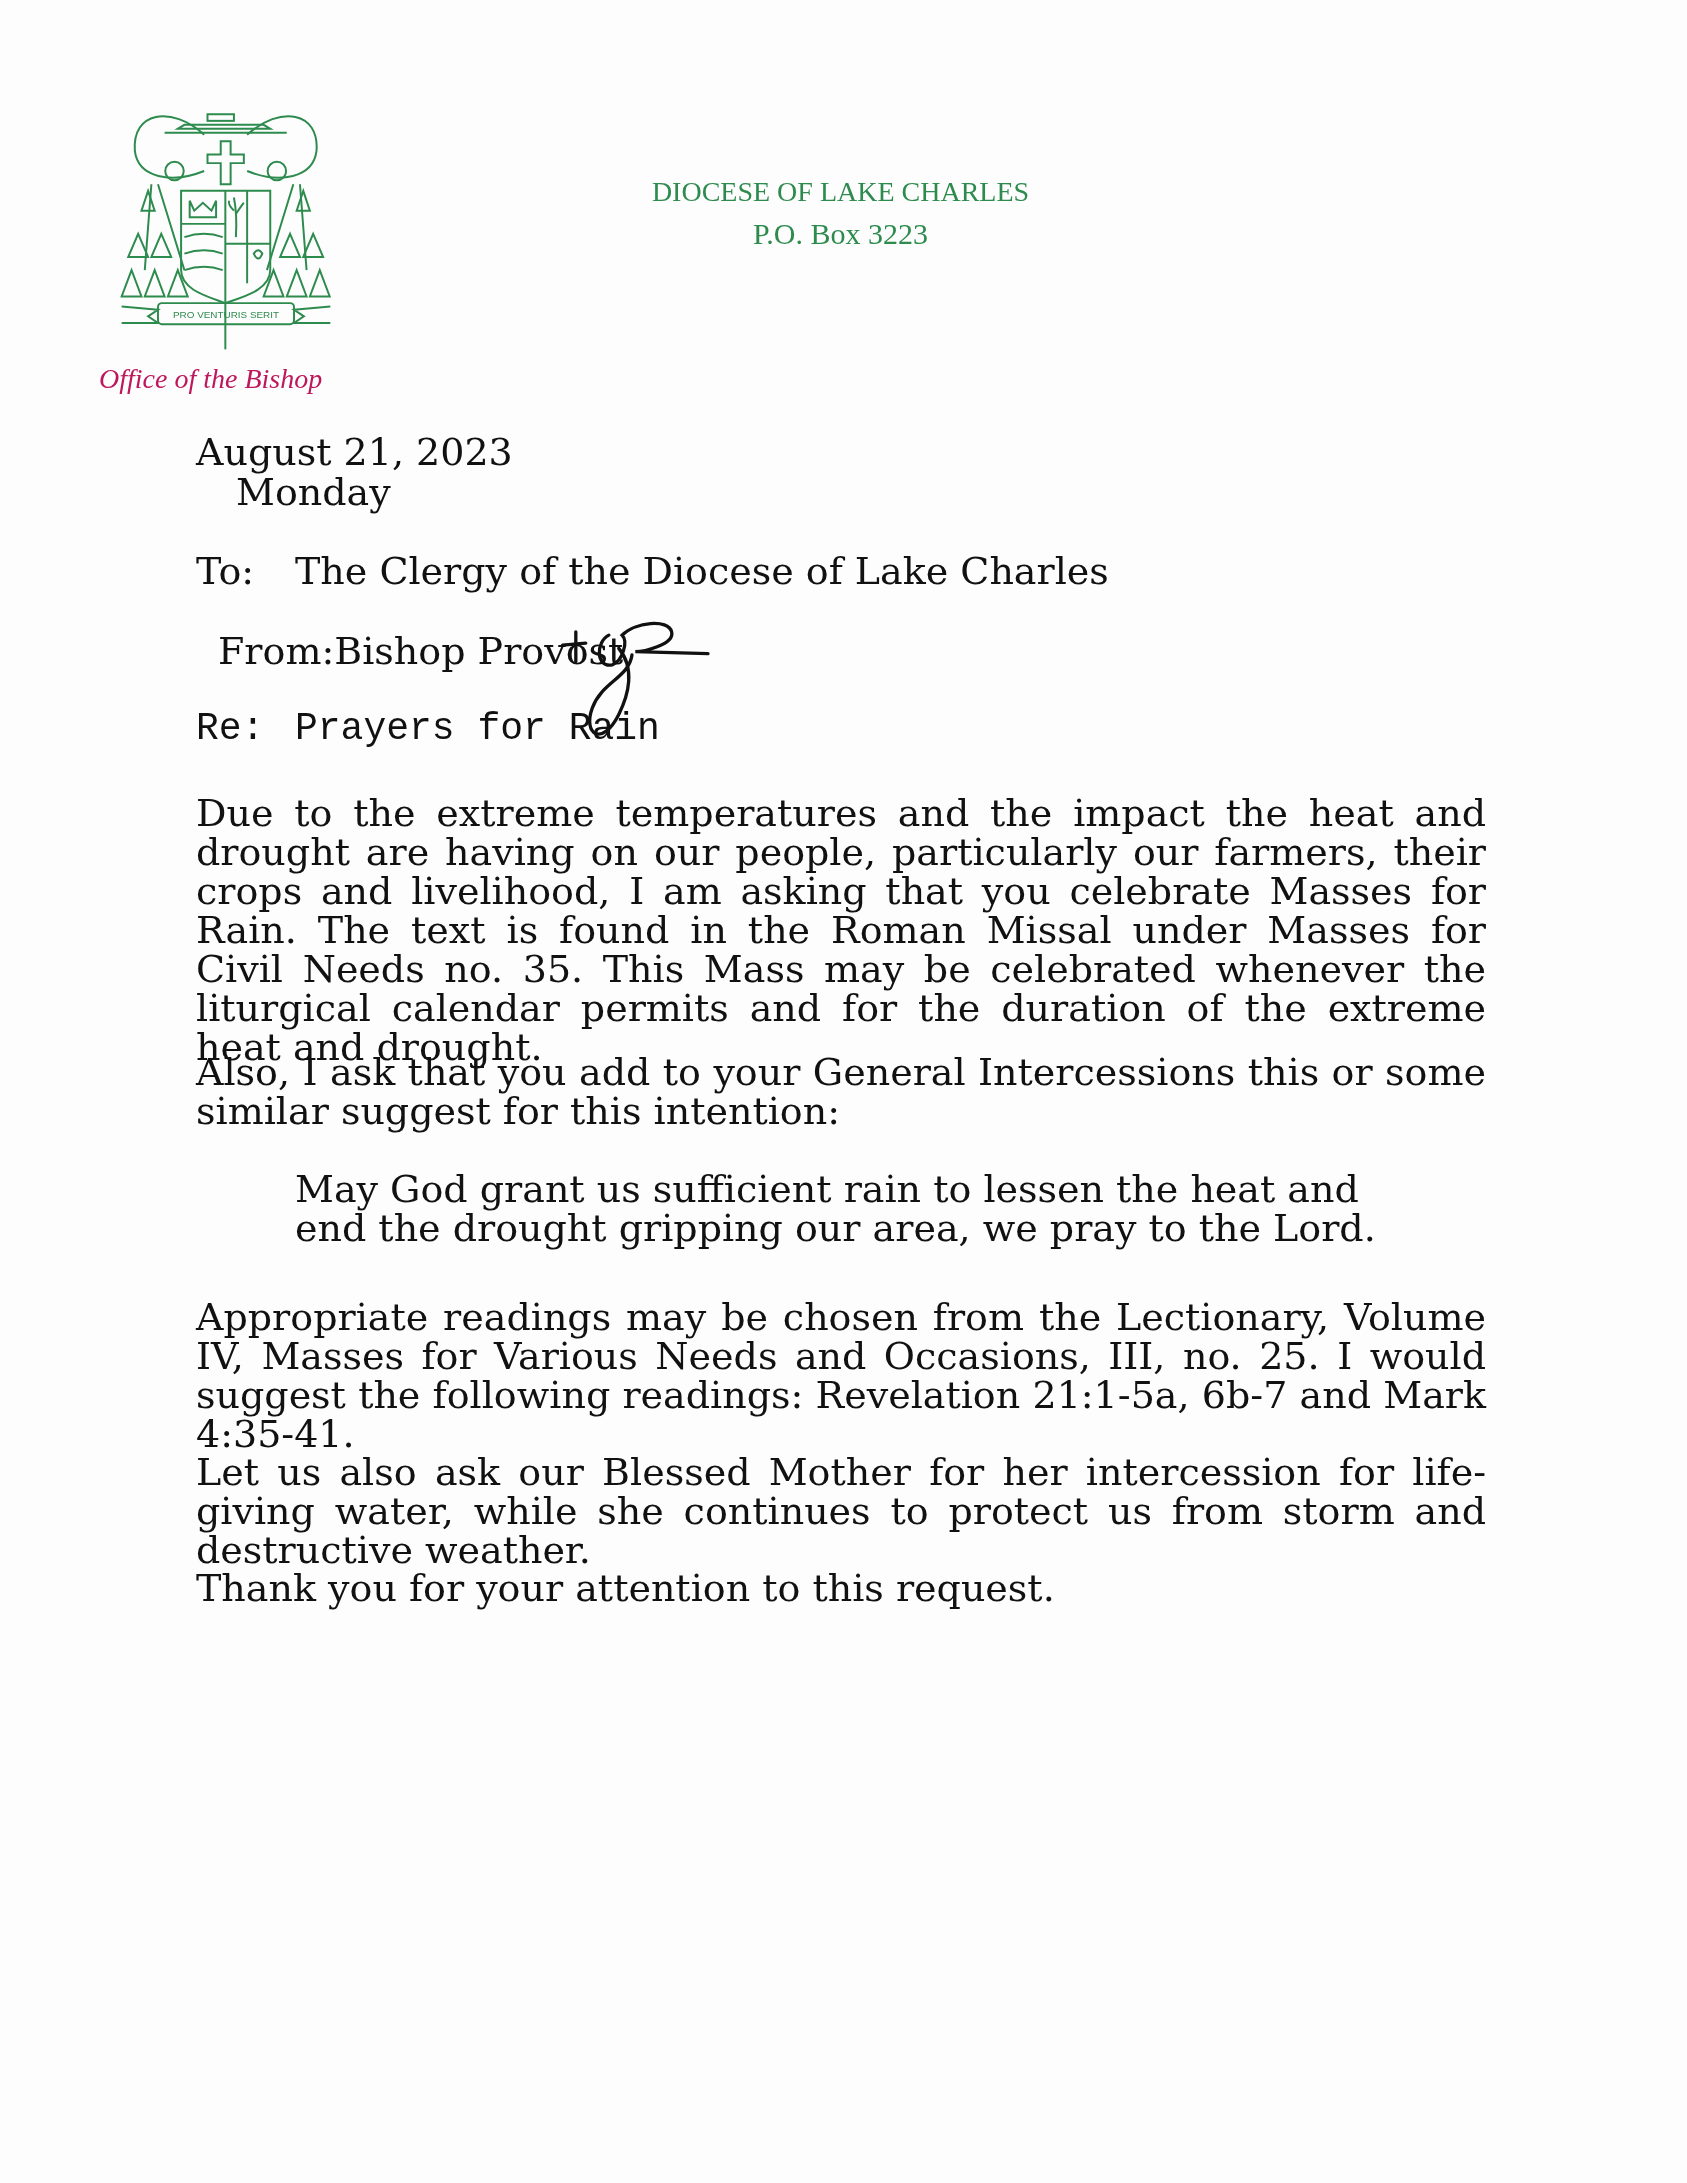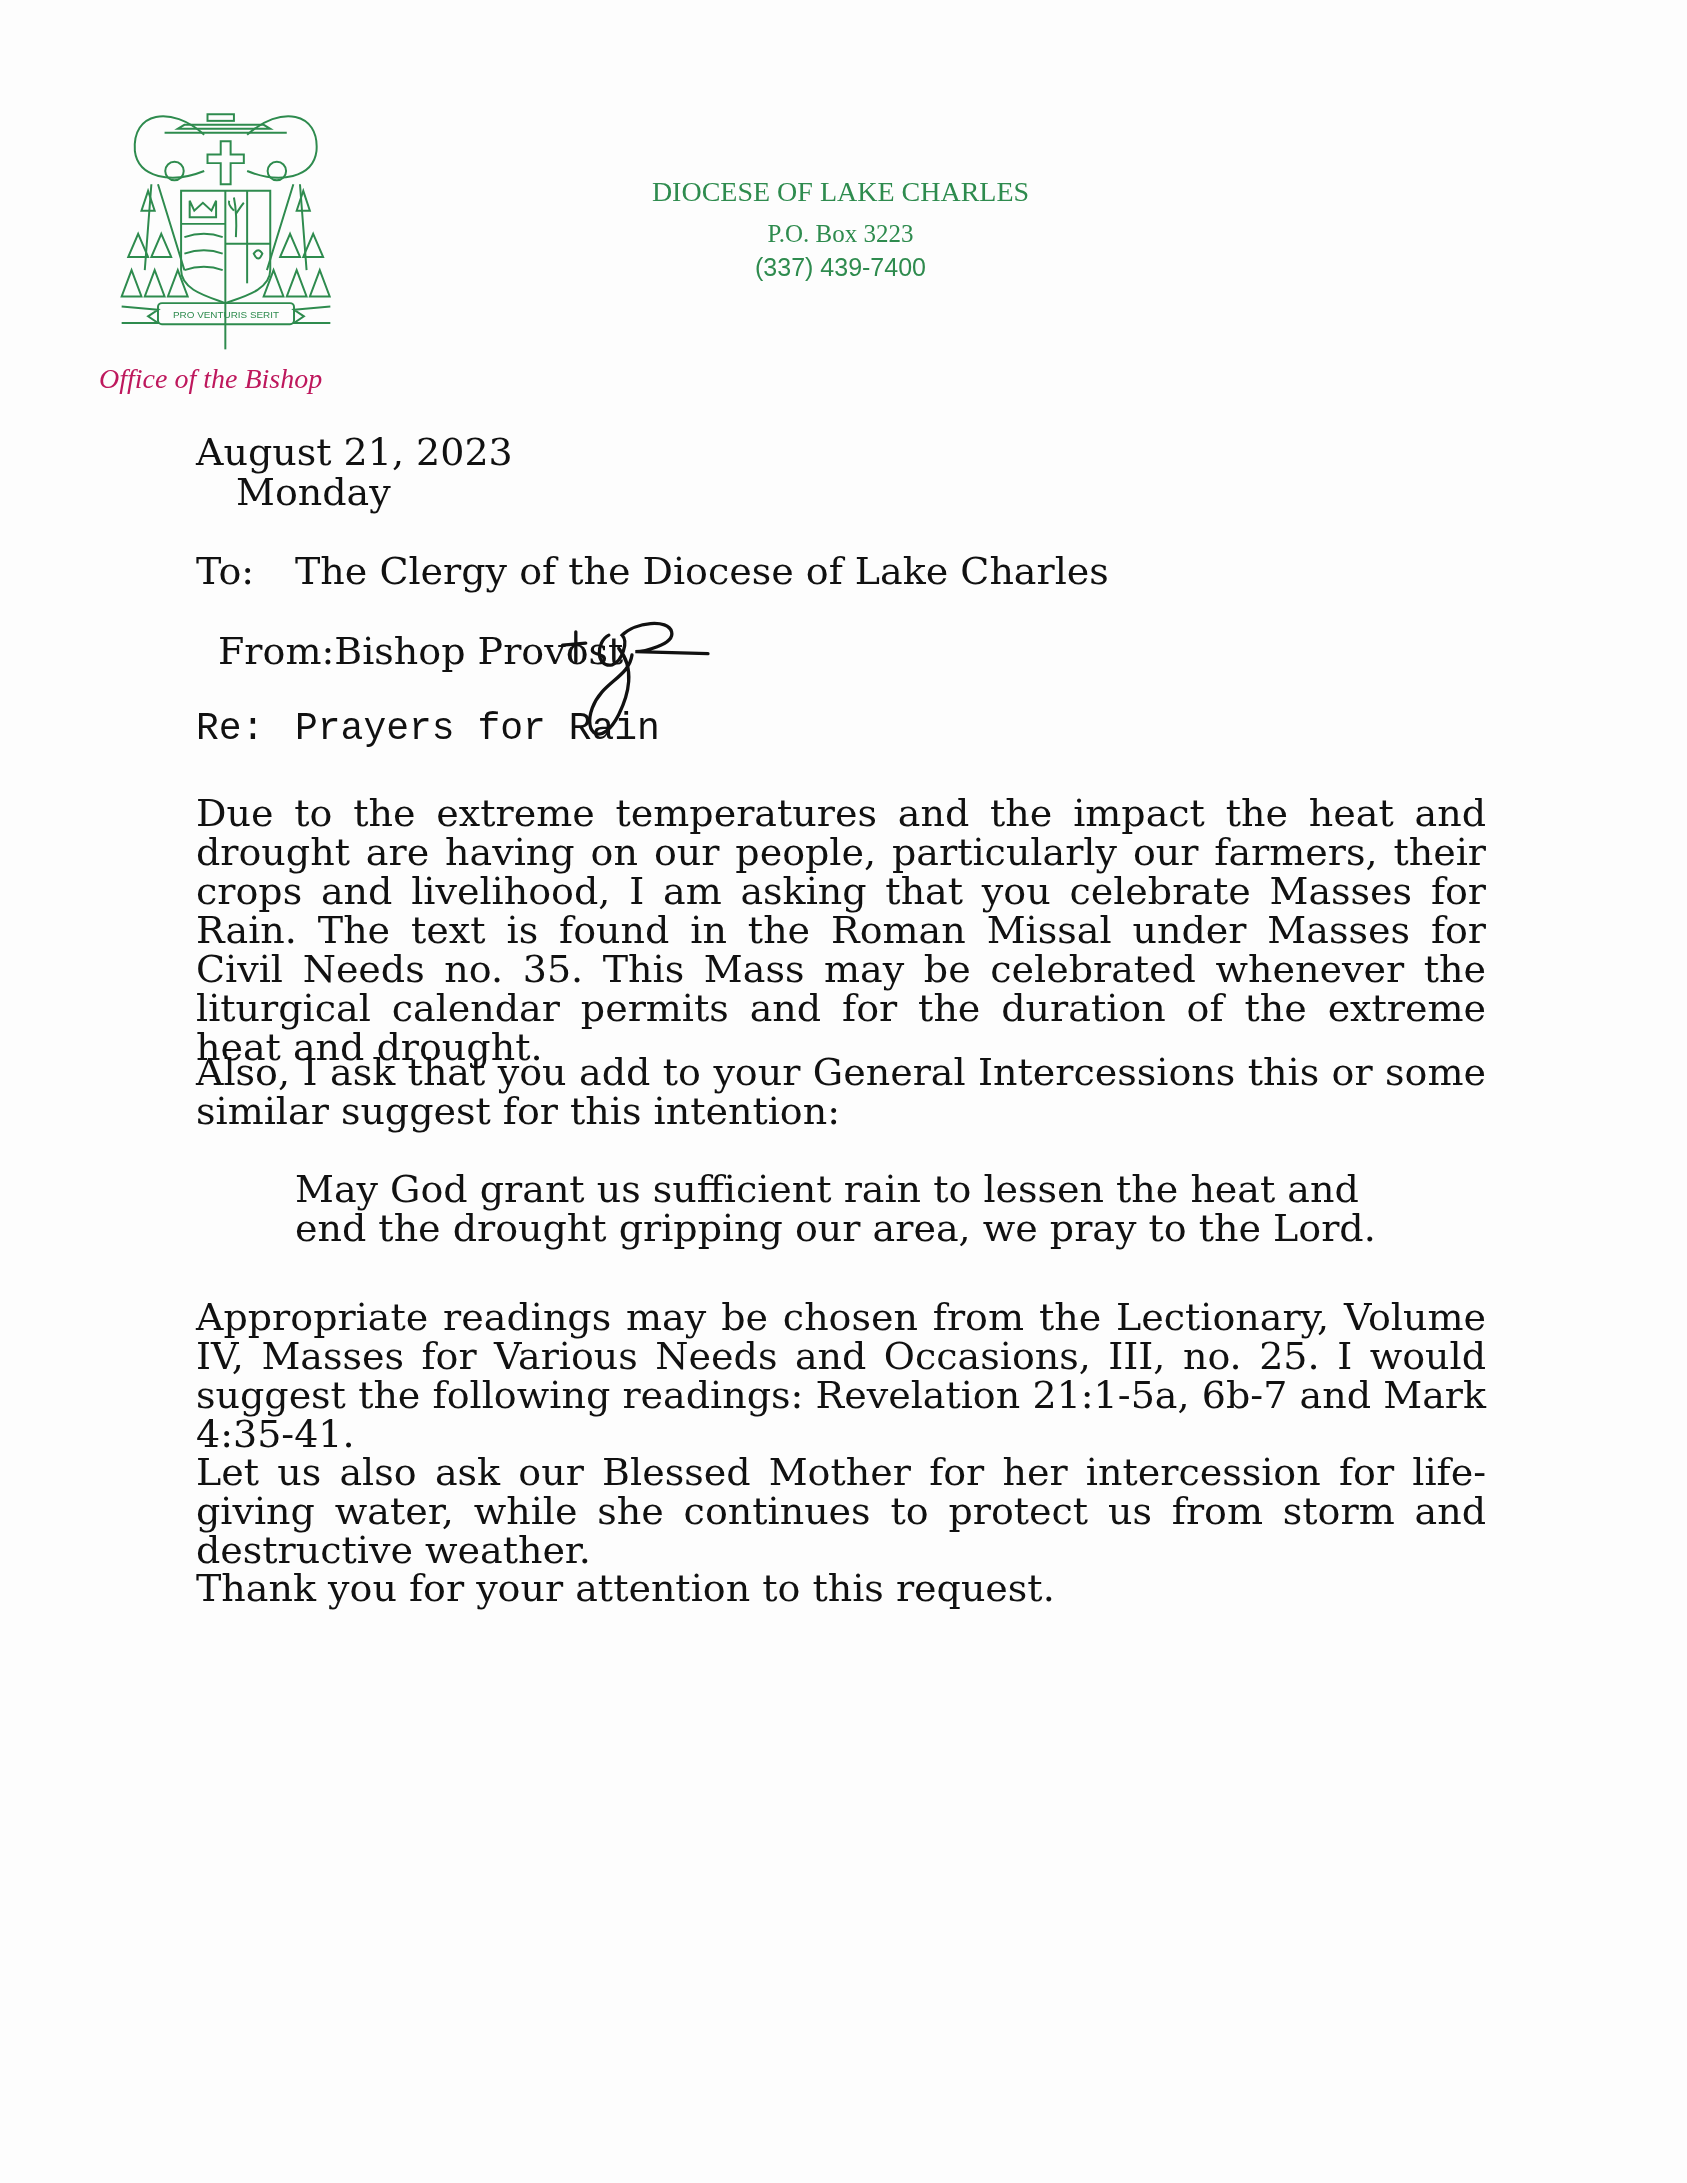--- a/index.html
+++ b/index.html
@@ -4,21 +4,21 @@
   <style>
     html, body { margin: 0; padding: 0; background: #fdfdfd; }
     body { width: 1687px; height: 2183px; position: relative; overflow: hidden;
            font-family: "DejaVu Serif", "Liberation Serif", serif; color: #111; }
     #crest { position: absolute; left: 118px; top: 105px; width: 212px; width: 216px; height: 247px; }
     #office { position: absolute; left: 99px; top: 363px; font-family: "Liberation Serif", serif;
               font-style: italic; font-size: 28px; color: #be185d; }
     #lh { position: absolute; left: 523px; top: 167px; width: 635px; text-align: center; color: #2e8b4e;
           font-family: "Liberation Serif", serif; }
     #lh .org { font-weight: normal; font-size: 28px; letter-spacing: 0px; line-height: 50px; }
-    #lh .line { font-size: 25px; line-height: 33px; }
+    #lh .line { font-size: 30px; line-height: 33px; }
     #lh .phone { font-family: "Liberation Sans", sans-serif; font-size: 25px; line-height: 34px; }
     .txt { position: absolute; left: 196px; font-size: 38px; line-height: 39px; width: 1290px; }
     .lbl { display: inline-block; width: 99px; }
     .just { text-align: justify; text-align-last: left; }
     .indent { left: 295px; width: 1092px; }
     #sig { position: absolute; left: 556px; top: 615px; width: 185px; height: 146px; }
   </style>
 </head>
 <body>
 
@@ -54,21 +54,20 @@
   <rect x="60" y="300" width="206" height="32" rx="6"></rect>
   <line x1="162" y1="300" x2="162" y2="370"></line>
   <text x="163" y="322" text-anchor="middle" fill="#2e8b4e" stroke="none" font-size="15" font-family="Liberation Sans, sans-serif">PRO VENTURIS SERIT</text>
 </svg>
 
 <div id="office">Office of the Bishop</div>
 
 <div id="lh">
   <div class="org">DIOCESE OF LAKE CHARLES</div>
   <div class="line">P.O. Box 3223</div>
-  <div class="phone">(337) 439-7400</div>
 </div>
 
 <div class="txt" style="top:433px;">August 21, 2023</div>
 <div class="txt" style="top:473px;margin-left:40px;">Monday</div>
 
 <div class="txt" style="top:552px;">
   <span class="lbl">To:</span><span>The Clergy of the Diocese of Lake Charles</span>
 </div>
 <div class="txt" style="top:632px;margin-left:22px;">
   <span>From:</span><span>Bishop Provost</span>

